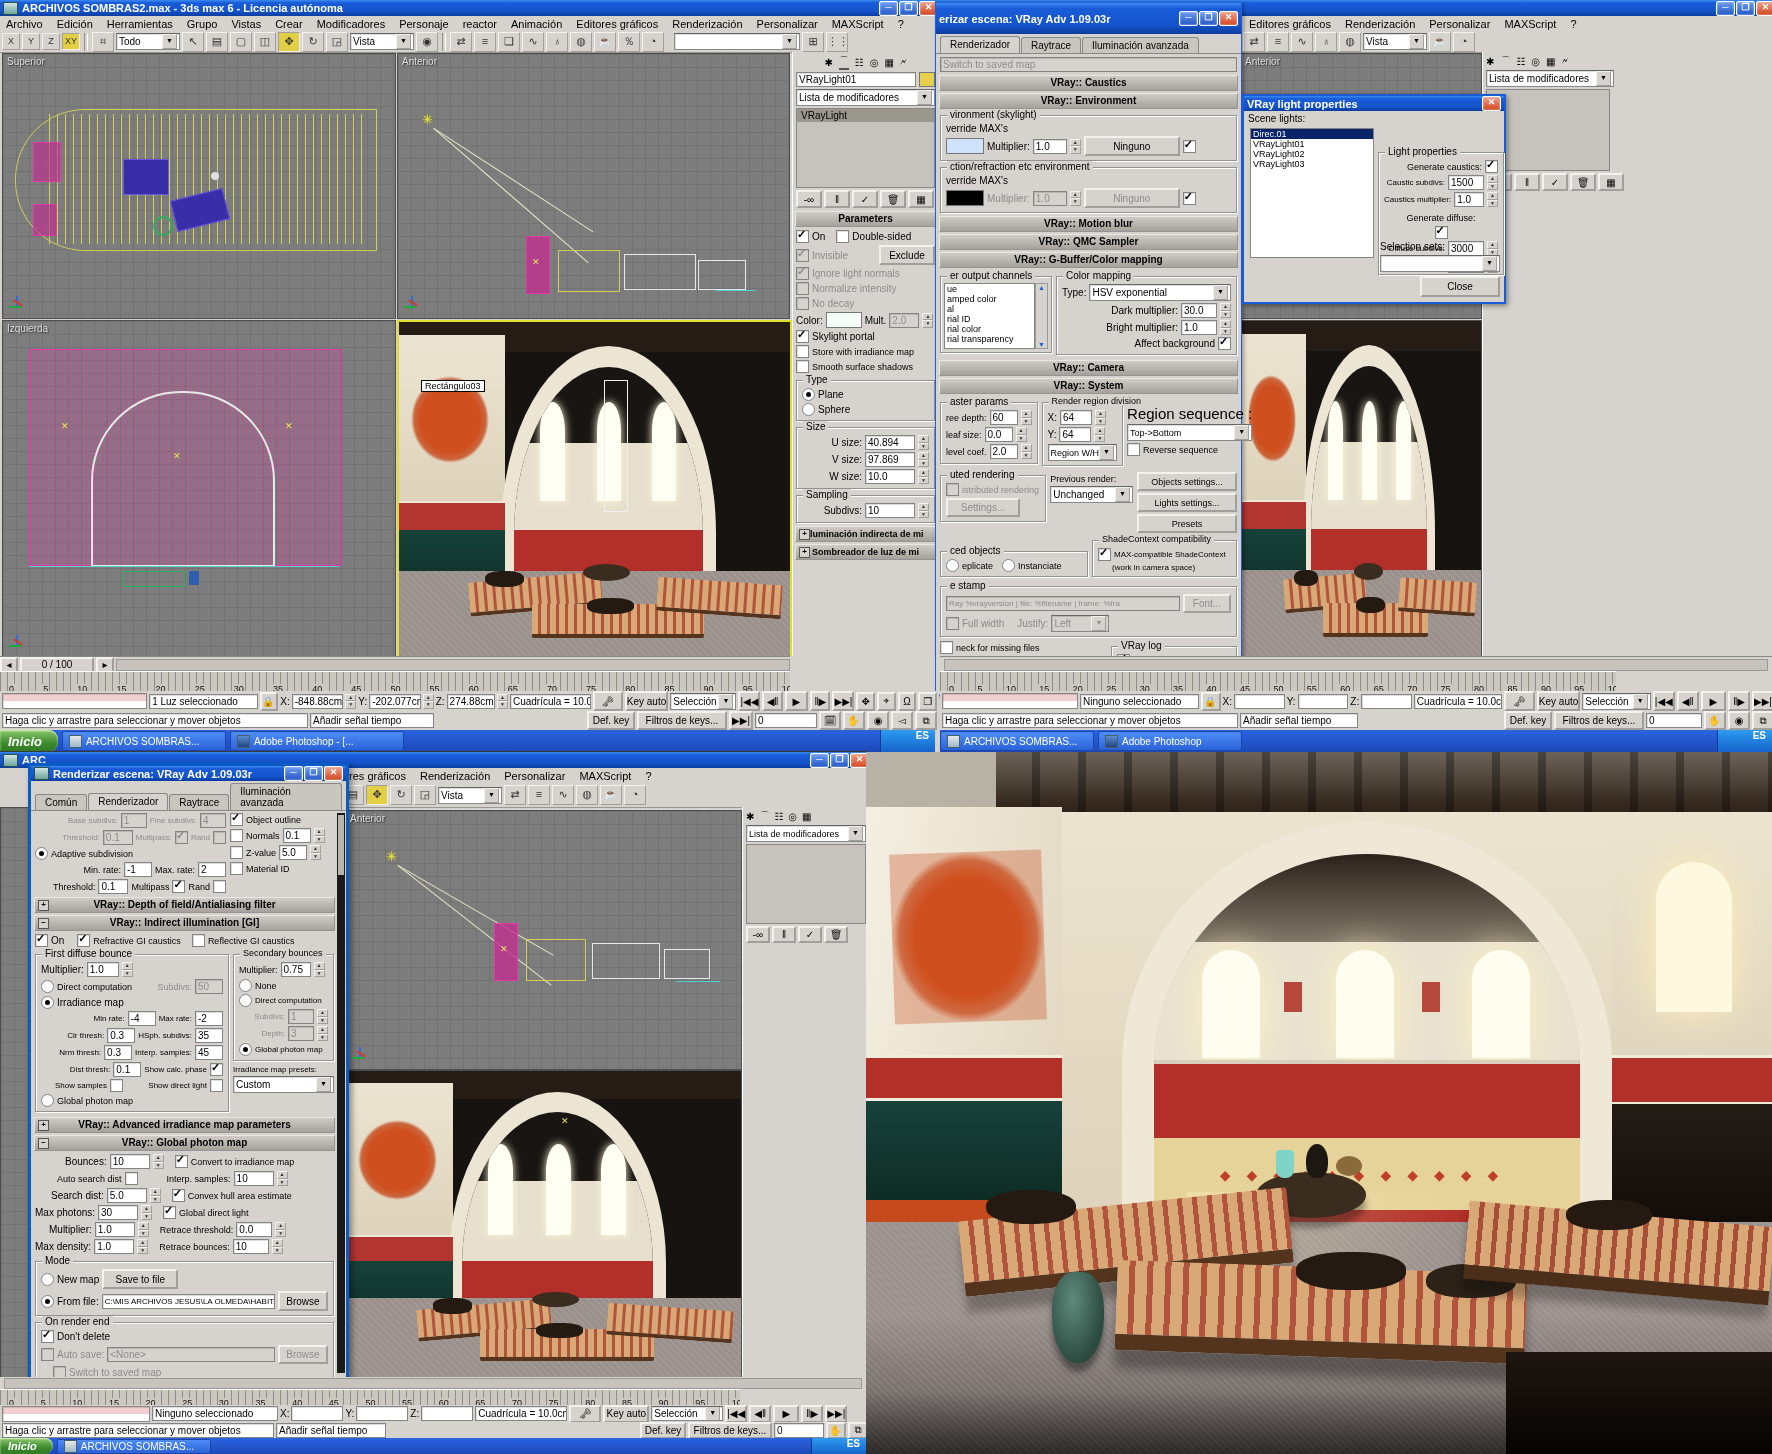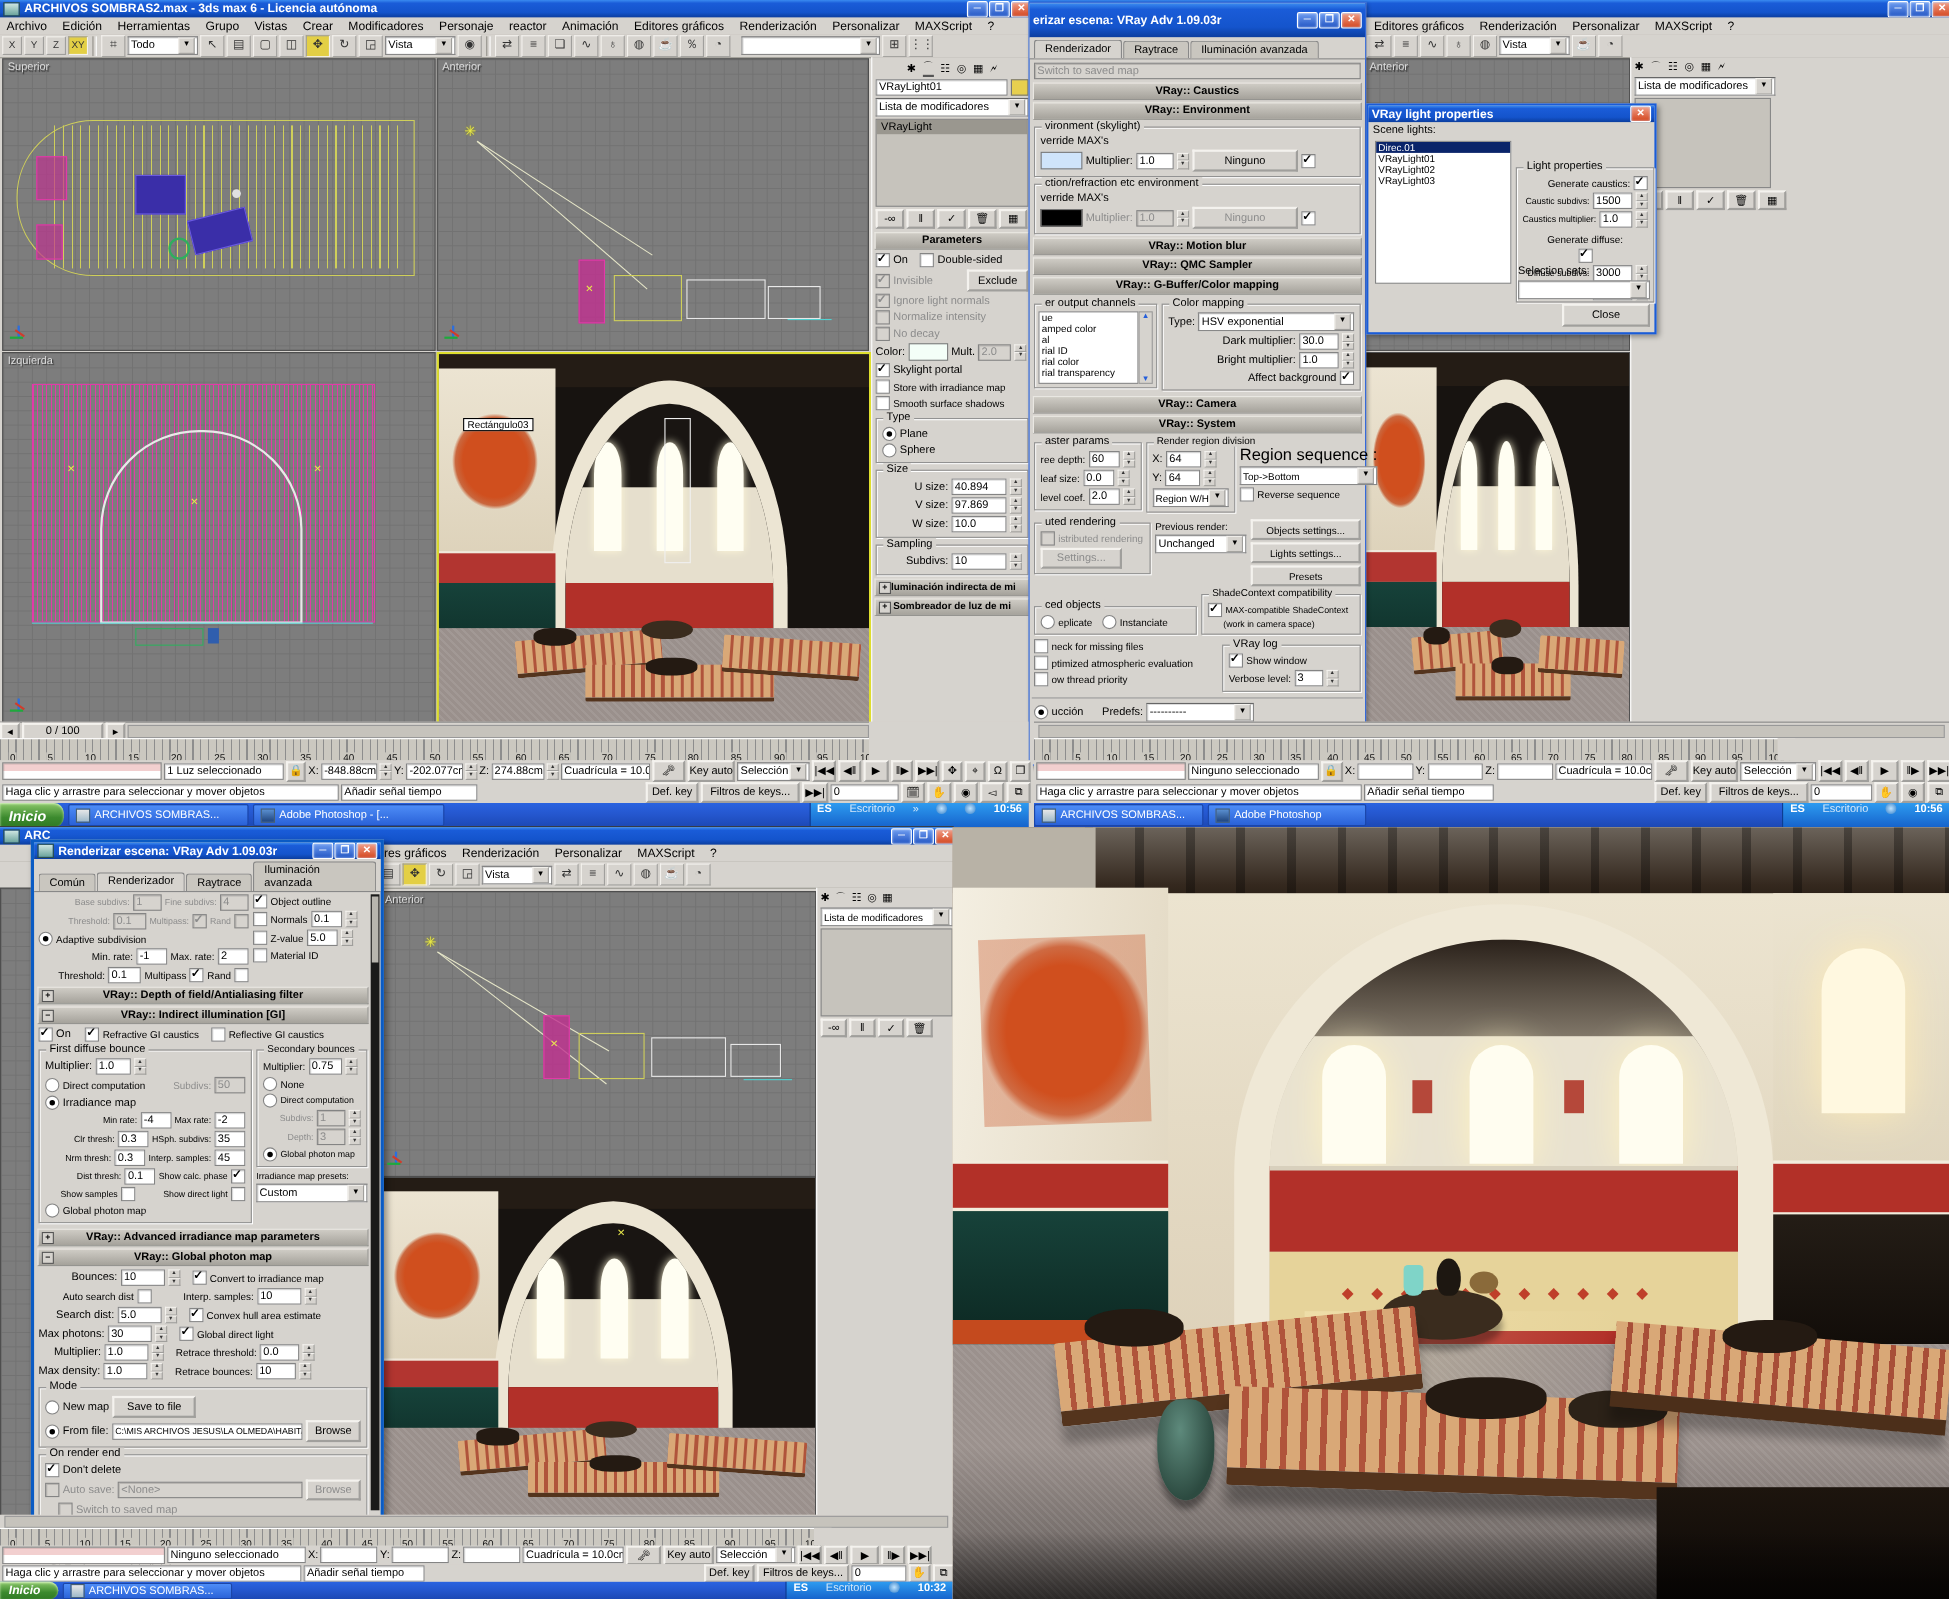--- a/index.html
+++ b/index.html
@@ -57,21 +57,21 @@
   .itm.sel{background:#0a246a;color:#fff;}
   
   .ruler{background:#cbc8c0;background-image:repeating-linear-gradient(90deg,#8d8d8d 0 1px,transparent 1px 7px);border-top:1px solid #fff;border-bottom:1px solid #888;display:flex;justify-content:space-between;align-items:flex-end;padding:2px 8px 1px 8px;}
   .rn{font-size:9px;color:#111;background:#cbc8c0;padding:0 1px;}
   .stat{background:#d6d3ce;display:flex;align-items:center;gap:2px;padding:0 2px;overflow:hidden;}
   .minil{background:linear-gradient(#f2cfcf 0 50%,#fff 50%);border:1px solid #888;box-shadow:inset 1px 1px 0 #00000022;height:14px;}
   .task{background:linear-gradient(#4e8df7,#2a62d8);border:1px solid #1b46a8;border-radius:2px;color:#fff;font-size:10px;display:flex;align-items:center;gap:4px;padding:0 6px;height:18px;overflow:hidden;white-space:nowrap;}
   .tico{width:11px;height:11px;background:linear-gradient(#e8e8e8,#9db8c8);border:1px solid #48606e;flex:0 0 auto;}
   .tbarWin{background:linear-gradient(180deg,#2a63e0 0%,#2456cd 50%,#1c48b4 100%);}
   .start{background:linear-gradient(#8cc86a,#3c8a2e 60%,#2f7a24);border-radius:0 9px 9px 0;color:#fff;font-weight:bold;font-style:italic;font-size:13px;display:flex;align-items:center;padding:0 16px 0 8px;box-shadow:inset 0 1px 2px #d8f3c2;}
-  .tray{background:linear-gradient(#2d9bf0,#1663cc);border-left:1px solid #0c3e92;color:#fff;font-size:10px;display:flex;align-items:flex-start;gap:16px;padding:0 6px;}
+  .tray{background:linear-gradient(#2d9bf0,#1663cc);border-left:1px solid #0c3e92;color:#fff;font-size:10px;display:flex;align-items:flex-end;gap:16px;padding:0 6px;flex-direction:column;}
   .trayic{width:10px;height:10px;border-radius:50%;background:radial-gradient(#bfe3ff,#2d7cc8);flex:0 0 auto;}
   
   .wire{position:absolute;}
   .mag{border:1px solid #e23aa8;}
   .maghatch{background:repeating-linear-gradient(90deg,#e23aa8 0 1px,transparent 1px 4px);border:1px solid #e23aa8;}
   .ywire{border:1px solid #cfcf5a;}
   .sun{color:#e8e84c;font-size:13px;text-shadow:0 0 2px #aa0;}
   .xmark{color:#e8e84c;font-size:9px;}
   
   .rm{position:absolute;inset:0;background:#171310;overflow:hidden;}
@@ -694,20 +694,36 @@
           <div class="grp" style="flex:1;">
               <span class="glb" style="font-size:9px;">ShadeContext compatibility</span>
             <div class="r">
                 <span class="ck on"></span>
                 <span class="lv" style="font-size:8px;">MAX-compatible ShadeContext</span>
               </div>
             <div class="r">
                 <span class="lv" style="font-size:8px;margin-left:14px;">(work in camera space)</span>
               </div>
           </div>
+        </div>
+        <div class="grp">
+            <span class="glb">e stamp</span>
+          <div class="r">
+              <span class="fld g" style="flex:1;font-size:8px;">Ray %vrayversion | file: %filename | frame: %fra</span>
+              <span class="b3 g" style="width:44px;height:15px;">Font...</span>
+            </div>
+          <div class="r">
+              <span class="ck dis"></span>
+              <span class="lv gy">Full width</span>
+              <span class="lv gy" style="margin-left:10px;">Justify:</span>
+              <span class="combo gy" style="width:52px;">
+                <span>Left</span>
+                <i>▼</i>
+              </span>
+            </div>
         </div>
         <div class="f" style="align-items:flex-start;">
           <div style="flex:1;">
             <div class="r">
                 <span class="ck"></span>
                 <span class="lv" style="font-size:9px;">neck for missing files</span>
               </div>
             <div class="r">
                 <span class="ck"></span>
                 <span class="lv" style="font-size:9px;">ptimized atmospheric evaluation</span>

